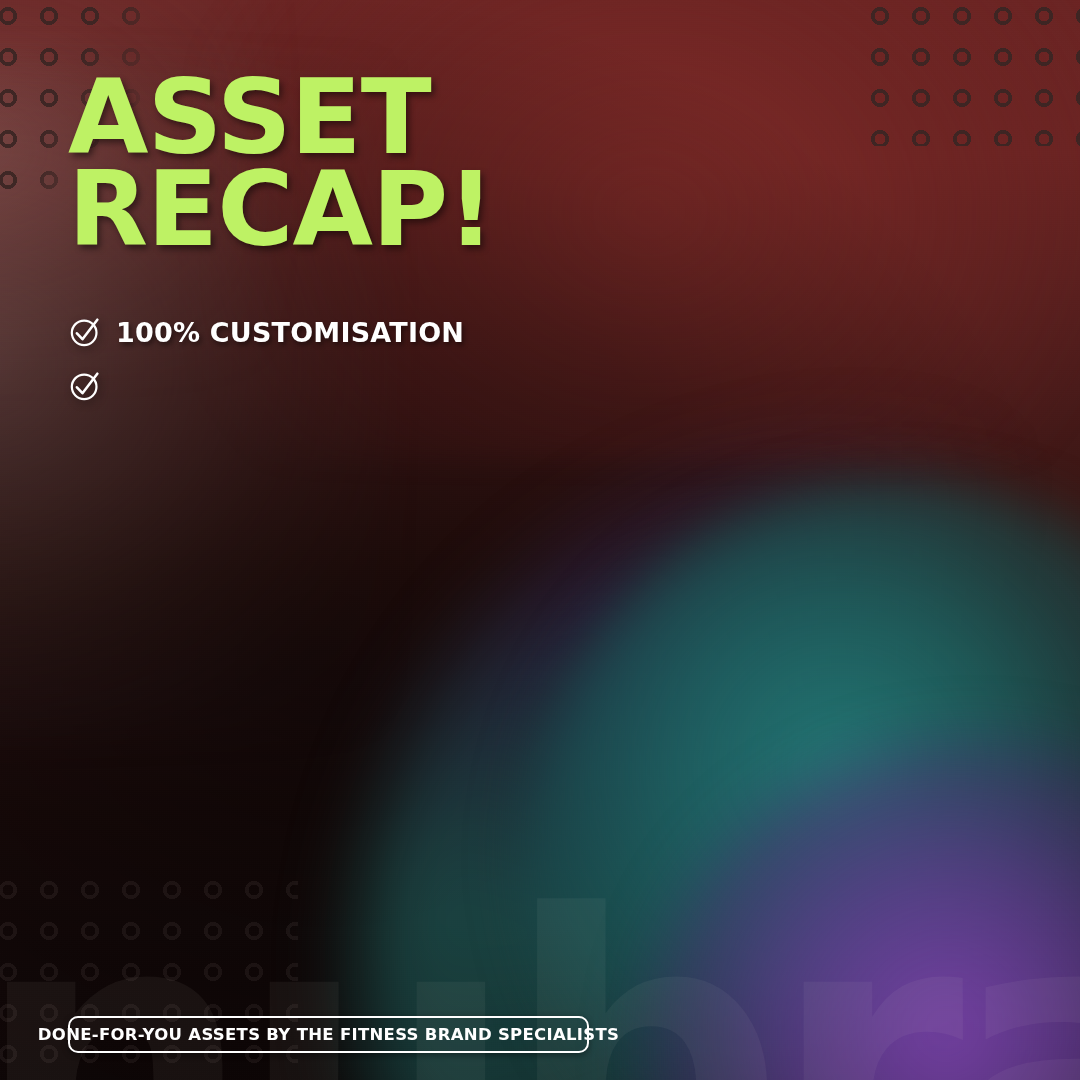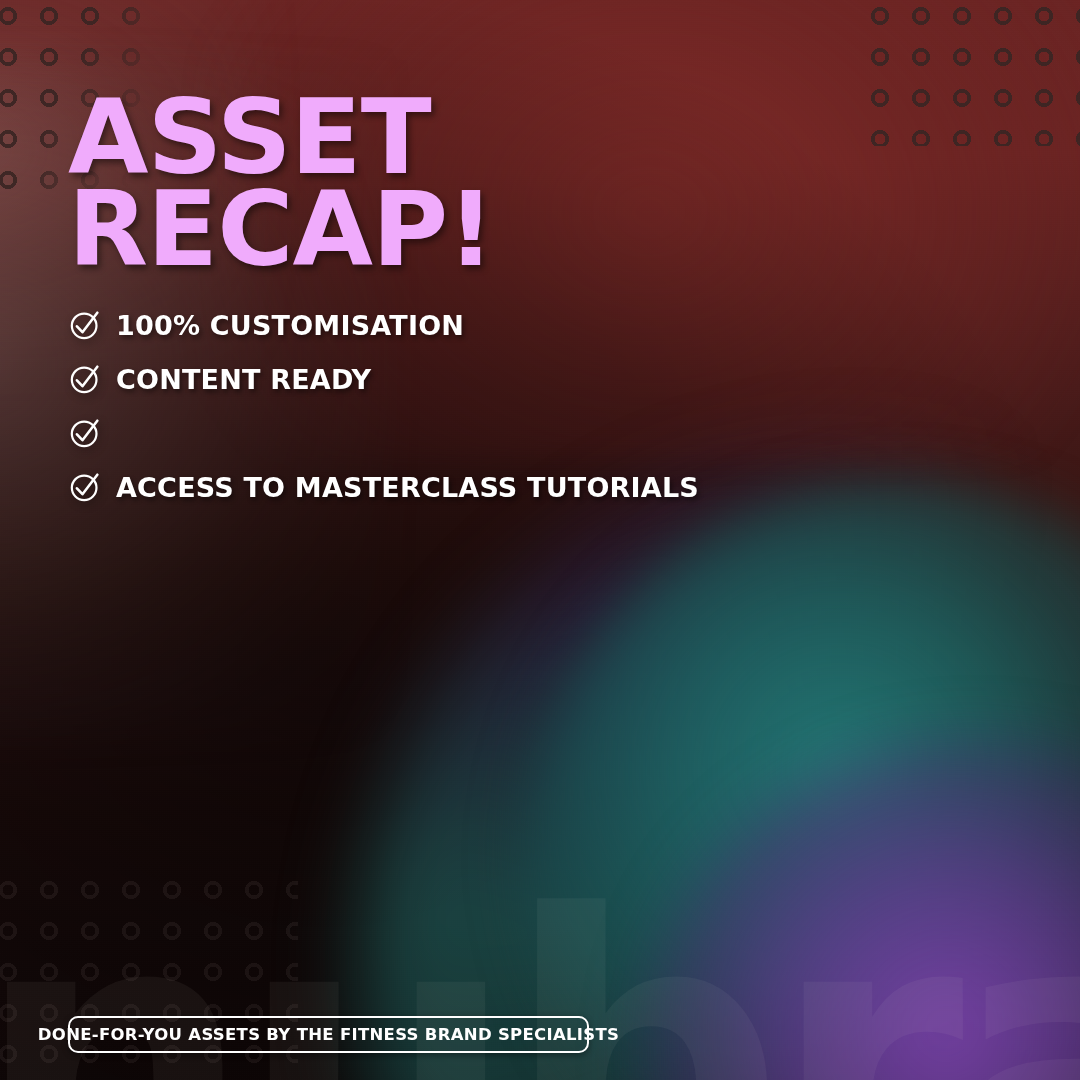--- a/index.html
+++ b/index.html
@@ -153,37 +153,37 @@
     background-size:41px 41px;
   }
   .rings-mask-tl {
     -webkit-mask-image:linear-gradient(115deg, #000 0%, #000 42%, transparent 86%);
     mask-image:linear-gradient(115deg, #000 0%, #000 42%, transparent 86%);
   }
 
   
   .headline {
     position:absolute;
-    left:68px; top:92px;
+    left:68px; top:72px;
     width:720px;
     font-family:"DejaVu Sans", sans-serif;
     font-weight:700;
     font-size:104px;
     line-height:0.88;
     letter-spacing:-1px;
-    color:#f0abfc;
+    color:#bef264;
     text-transform:uppercase;
     text-shadow:3px 4px 6px rgba(0,0,0,0.45);
     white-space:pre-line;
   }
 
   
   .checklist {
     position:absolute;
-    left:68px; top:306px;
+    left:68px; top:313px;
     width:900px;
   }
   .check-row {
     display:flex;
     align-items:center;
     height:38px;
     margin-bottom:16px;
   }
   .check-icon {
     flex:0 0 auto;
@@ -261,43 +261,29 @@
   <div class="checklist">
 
     <div class="check-row">
       <svg class="check-icon" viewBox="0 0 40 40">
         <circle cx="19" cy="21" r="14.5" fill="none" stroke="#ffffff" stroke-width="2.6"></circle>
         <path d="M10.5 21.5 L17 28.5 L34.5 5.5" fill="none" stroke="#ffffff" stroke-width="3" stroke-linecap="round" stroke-linejoin="round"></path>
       </svg>
       <span class="check-label">100% CUSTOMISATION</span>
     </div>
 
-    <div class="check-row">
-      <svg class="check-icon" viewBox="0 0 40 40">
-        <circle cx="19" cy="21" r="14.5" fill="none" stroke="#ffffff" stroke-width="2.6"></circle>
-        <path d="M10.5 21.5 L17 28.5 L34.5 5.5" fill="none" stroke="#ffffff" stroke-width="3" stroke-linecap="round" stroke-linejoin="round"></path>
-      </svg>
-      <span class="check-label">CONTENT READY</span>
-    </div>
 
 
     <div class="check-row">
       <svg class="check-icon" viewBox="0 0 40 40">
         <circle cx="19" cy="21" r="14.5" fill="none" stroke="#ffffff" stroke-width="2.6"></circle>
         <path d="M10.5 21.5 L17 28.5 L34.5 5.5" fill="none" stroke="#ffffff" stroke-width="3" stroke-linecap="round" stroke-linejoin="round"></path>
       </svg>
     </div>
 
-    <div class="check-row">
-      <svg class="check-icon" viewBox="0 0 40 40">
-        <circle cx="19" cy="21" r="14.5" fill="none" stroke="#ffffff" stroke-width="2.6"></circle>
-        <path d="M10.5 21.5 L17 28.5 L34.5 5.5" fill="none" stroke="#ffffff" stroke-width="3" stroke-linecap="round" stroke-linejoin="round"></path>
-      </svg>
-      <span class="check-label">ACCESS TO MASTERCLASS TUTORIALS</span>
-    </div>
 
   </div>
 
   <div class="pill">
     <span class="pill-text">DONE-FOR-YOU ASSETS BY THE FITNESS BRAND SPECIALISTS</span>
   </div>
 
   <div class="grain"></div>
 
 </div>

